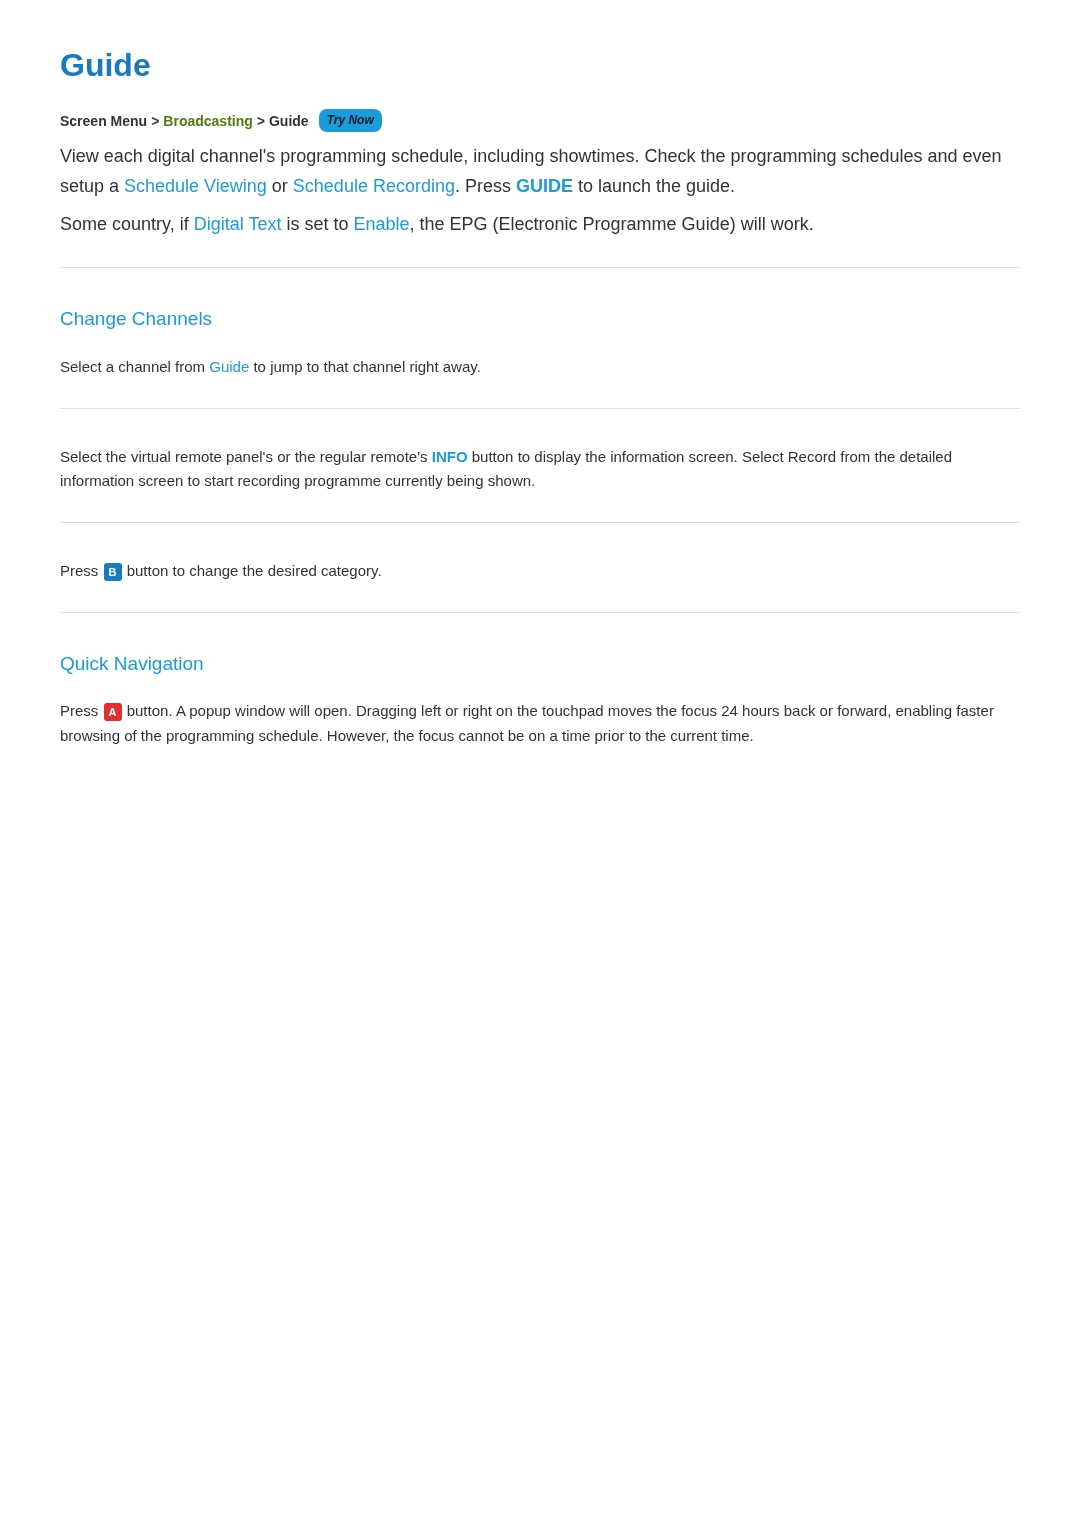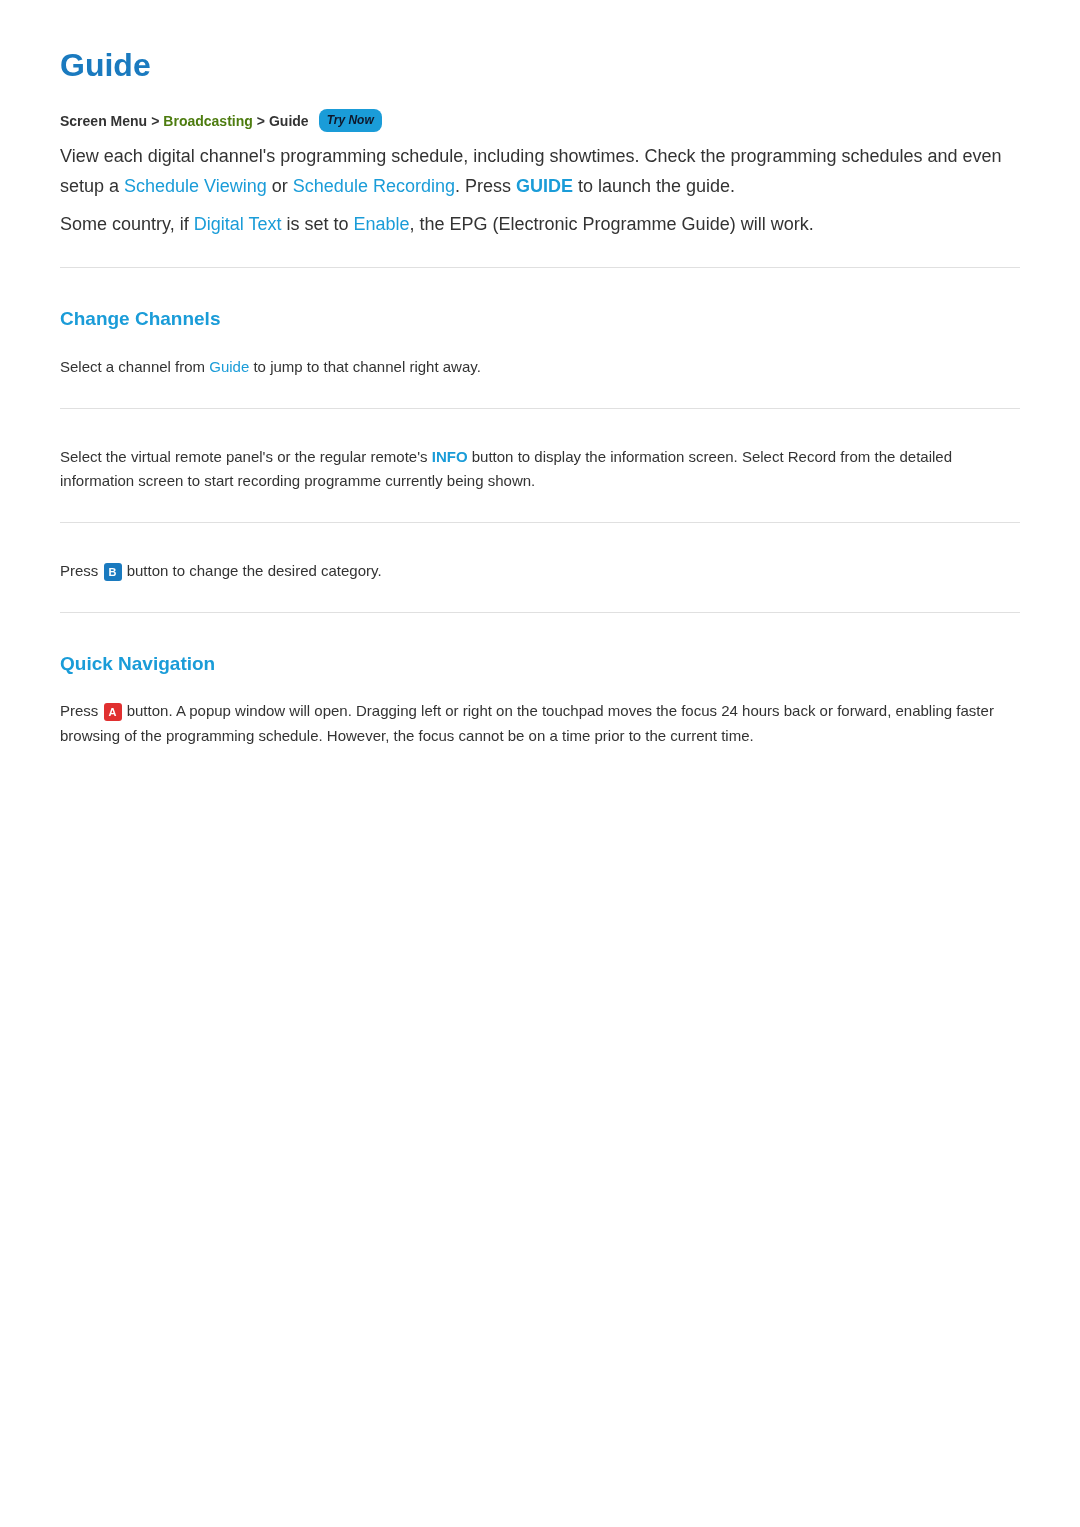--- a/index.html
+++ b/index.html
@@ -74,21 +74,21 @@
       font-weight: 600;
     }
 
     .section {
       margin-top: 36px;
       margin-bottom: 0;
     }
 
     .section-title {
       font-size: 19px;
-      font-weight: 700;
+      font-weight: 400;
       color: #1a9cd8;
       margin-bottom: 14px;
     }
 
     .section-body {
       font-size: 15px;
       color: #333333;
       line-height: 1.65;
       margin-top: 20px;
     }

